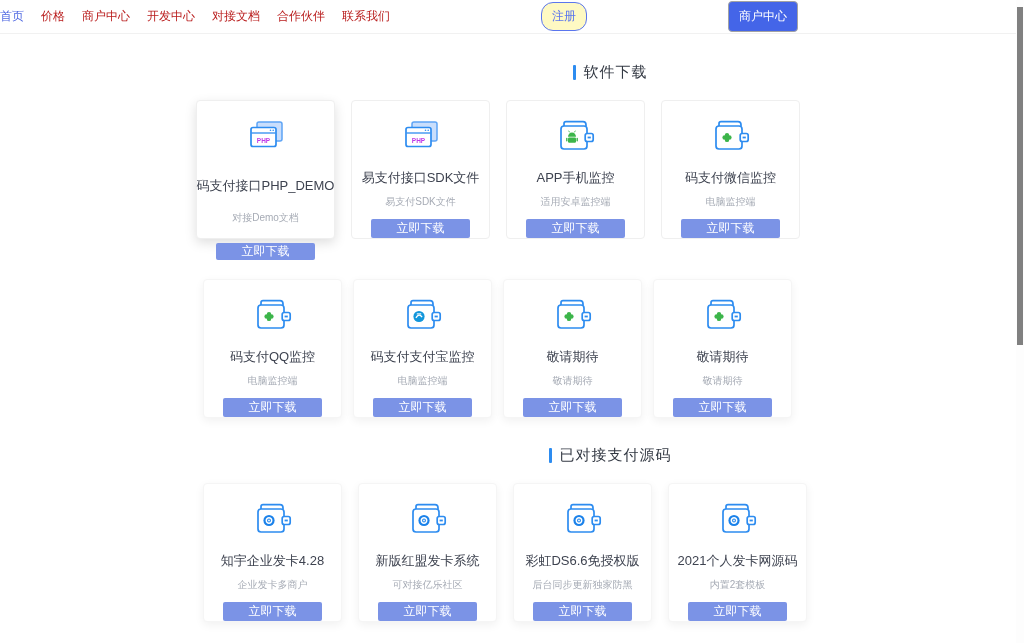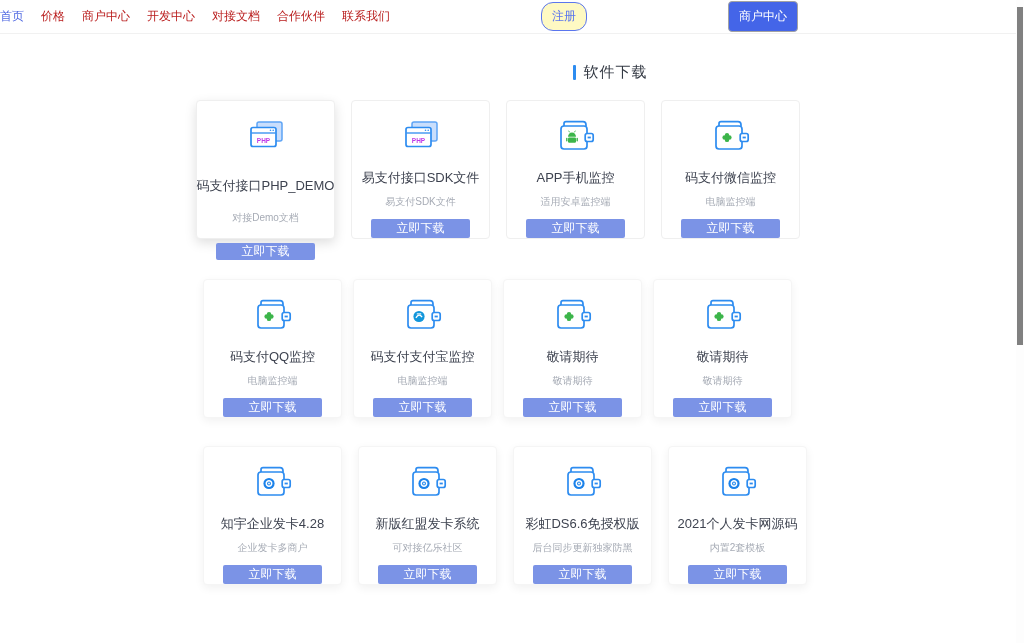--- a/index.html
+++ b/index.html
@@ -220,20 +220,24 @@
     </g>
     </svg>
           </div>
         <div class="card-title">敬请期待</div>
         <div class="card-subtitle">敬请期待</div>
         <button class="card-btn">立即下载</button>
         </div>
       </div>
     </section>
     <section class="section">
+      <div class="section-header">
+        <span class="section-bar"></span>
+               <span class="section-title">已对接支付源码</span>
+      </div>
       <div class="cards-row offset">
         <div class="card soft">
         <div class="card-icon">
     <svg width="48" height="42" viewBox="0 0 48 42">
       <path d="M12,9 v-2.3 a2,2 0 0 1 2,-2 h17 a3,3 0 0 1 3,3 v1.3" fill="none" stroke="#2d8cf0" stroke-width="1.7"></path>
       <rect x="9" y="9" width="26" height="23" rx="3" fill="#fff" stroke="#2d8cf0" stroke-width="1.7"></rect>
       <rect x="33.2" y="16.5" width="8" height="8" rx="2" fill="#fff" stroke="#2d8cf0" stroke-width="1.7"></rect>
       <rect x="35.6" y="19.6" width="3.2" height="1.8" fill="#2d8cf0"></rect>
 
     <g transform="translate(20,20.5)">

